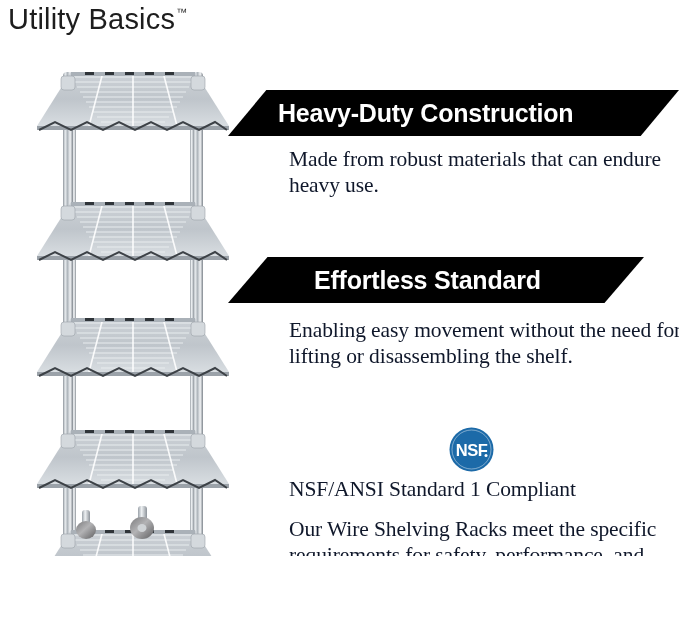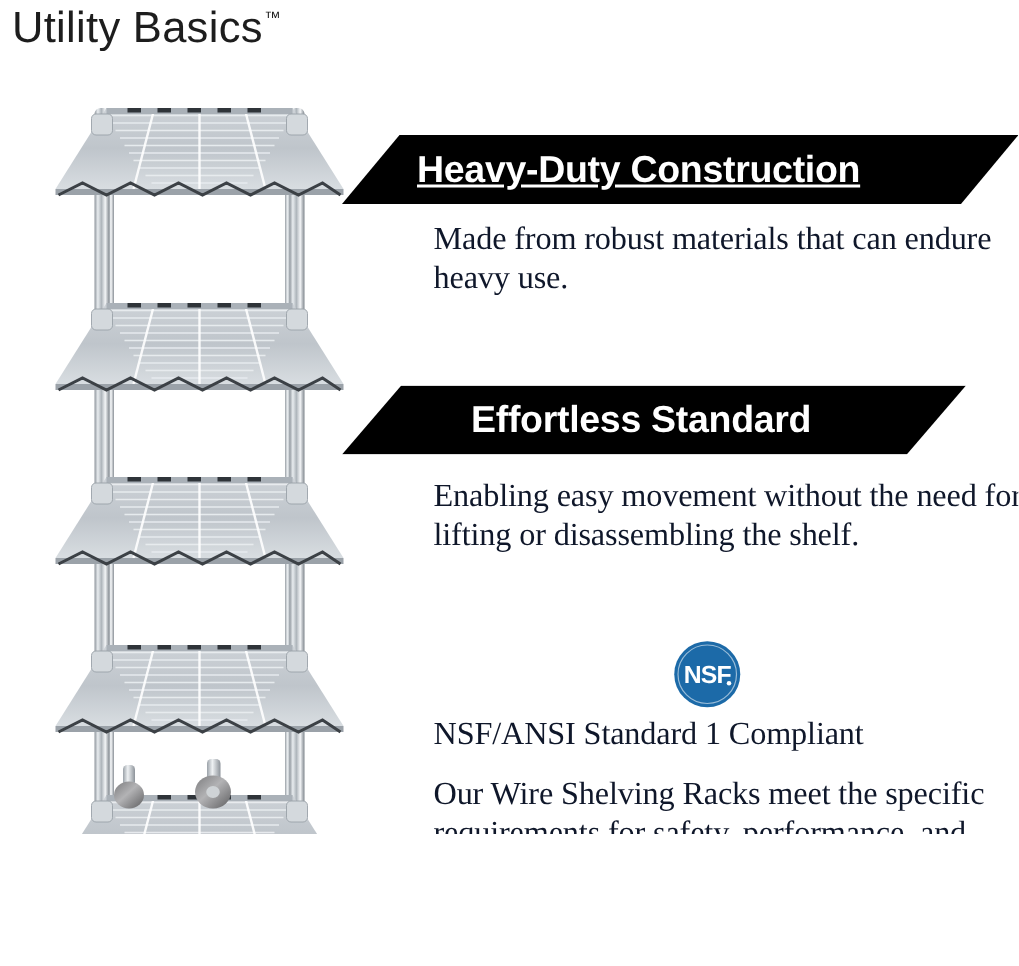--- a/index.html
+++ b/index.html
@@ -78,21 +78,20 @@
     white-space: nowrap;
     color: #ffffff;
   }
   #banner-1 {
     left: 228px;
     top: 90px;
     width: 451px;
     height: 46px;
     clip-path: polygon(8.5% 0%, 100% 0%, 91.5% 100%, 0% 100%);
     padding-left: 50px;
-    text-decoration: underline;
   }
   #banner-2 {
     left: 228px;
     top: 257px;
     width: 416px;
     height: 46px;
     clip-path: polygon(9.5% 0%, 100% 0%, 90.5% 100%, 0% 100%);
     padding-left: 86px;
   }
 

